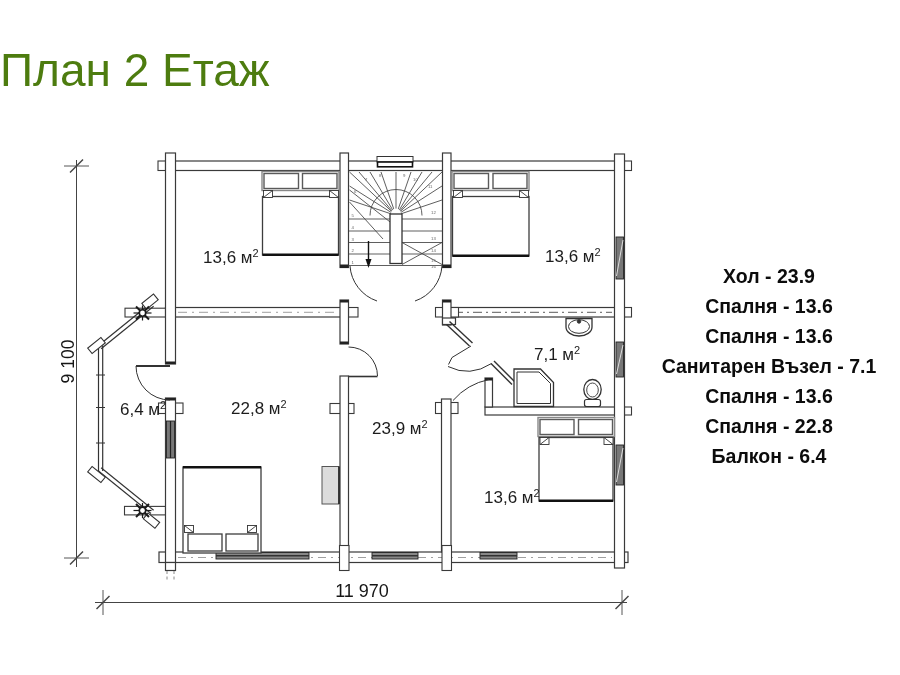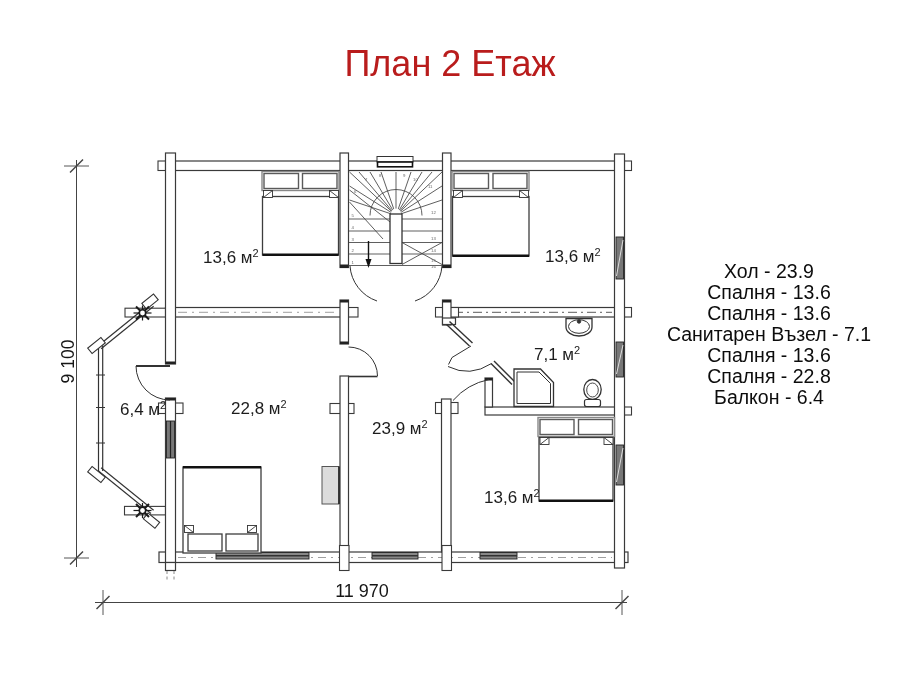--- a/index.html
+++ b/index.html
@@ -1,18 +1,18 @@
 <!DOCTYPE html>
 <html><head>
 <meta charset="utf-8">
 <style>
 html,body{margin:0;padding:0;background:#fff;width:900px;height:675px;overflow:hidden;}
 body{font-family:"Liberation Sans",sans-serif;position:relative;}
-#title{position:absolute;left:0;top:43px;width:900px;text-align:center;font-size:36px;color:#b91c1c;}
-#legend{position:absolute;left:640px;top:261px;width:258px;text-align:center;font-size:19.5px;line-height:21px;color:#0c0c0c;}
+#title{position:absolute;left:0;top:43px;width:900px;text-align:left;font-size:46px;color:#4d7c0f;}
+#legend{position:absolute;left:640px;top:261px;width:258px;text-align:center;font-size:19.5px;line-height:30px;color:#0c0c0c;font-weight:bold;}
 svg{position:absolute;left:0;top:0;}
 </style>
 </head>
 <body>
 <div id="title">План 2 Етаж</div>
 <div id="legend">Хол - 23.9<br>Спалня - 13.6<br>Спалня - 13.6<br>Санитарен Възел - 7.1<br>Спалня - 13.6<br>Спалня - 22.8<br>Балкон - 6.4</div>
 <svg width="900" height="675" viewBox="0 0 900 675">
 <g id="dims" stroke="#444" fill="none">
  <line x1="76.5" y1="160" x2="76.5" y2="567" stroke-width="1"></line>
  <line x1="64" y1="166" x2="89" y2="166" stroke-width="0.9"></line>

